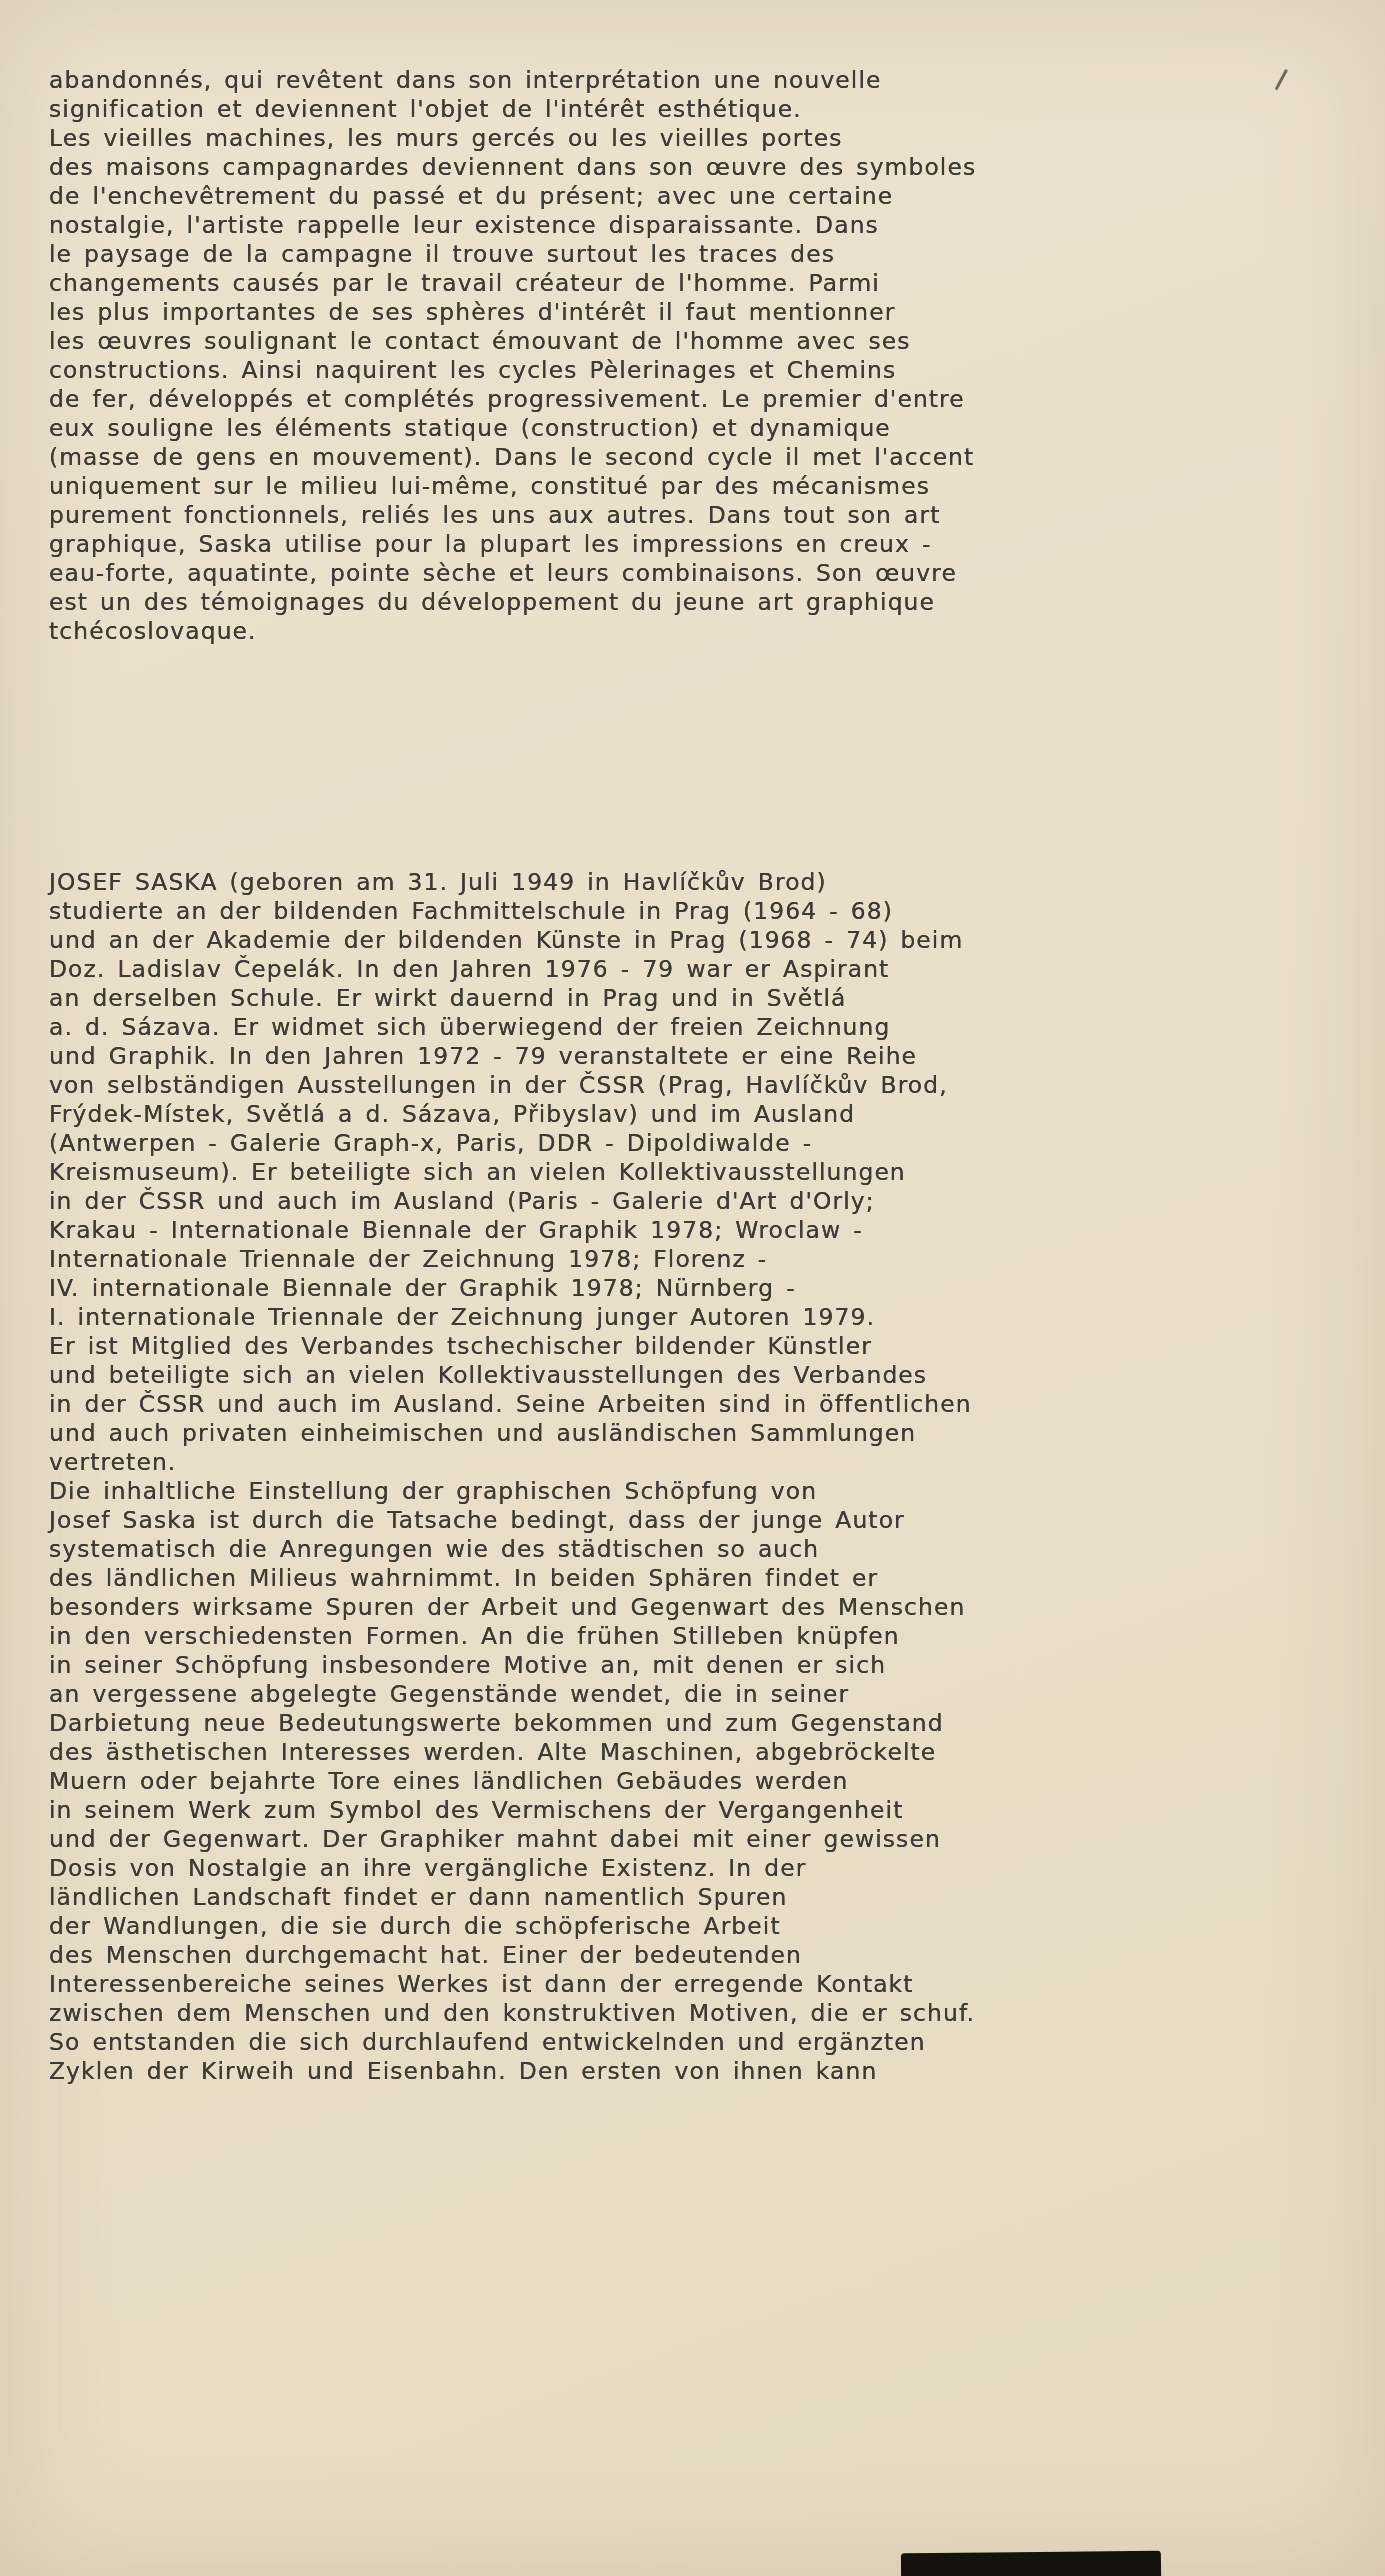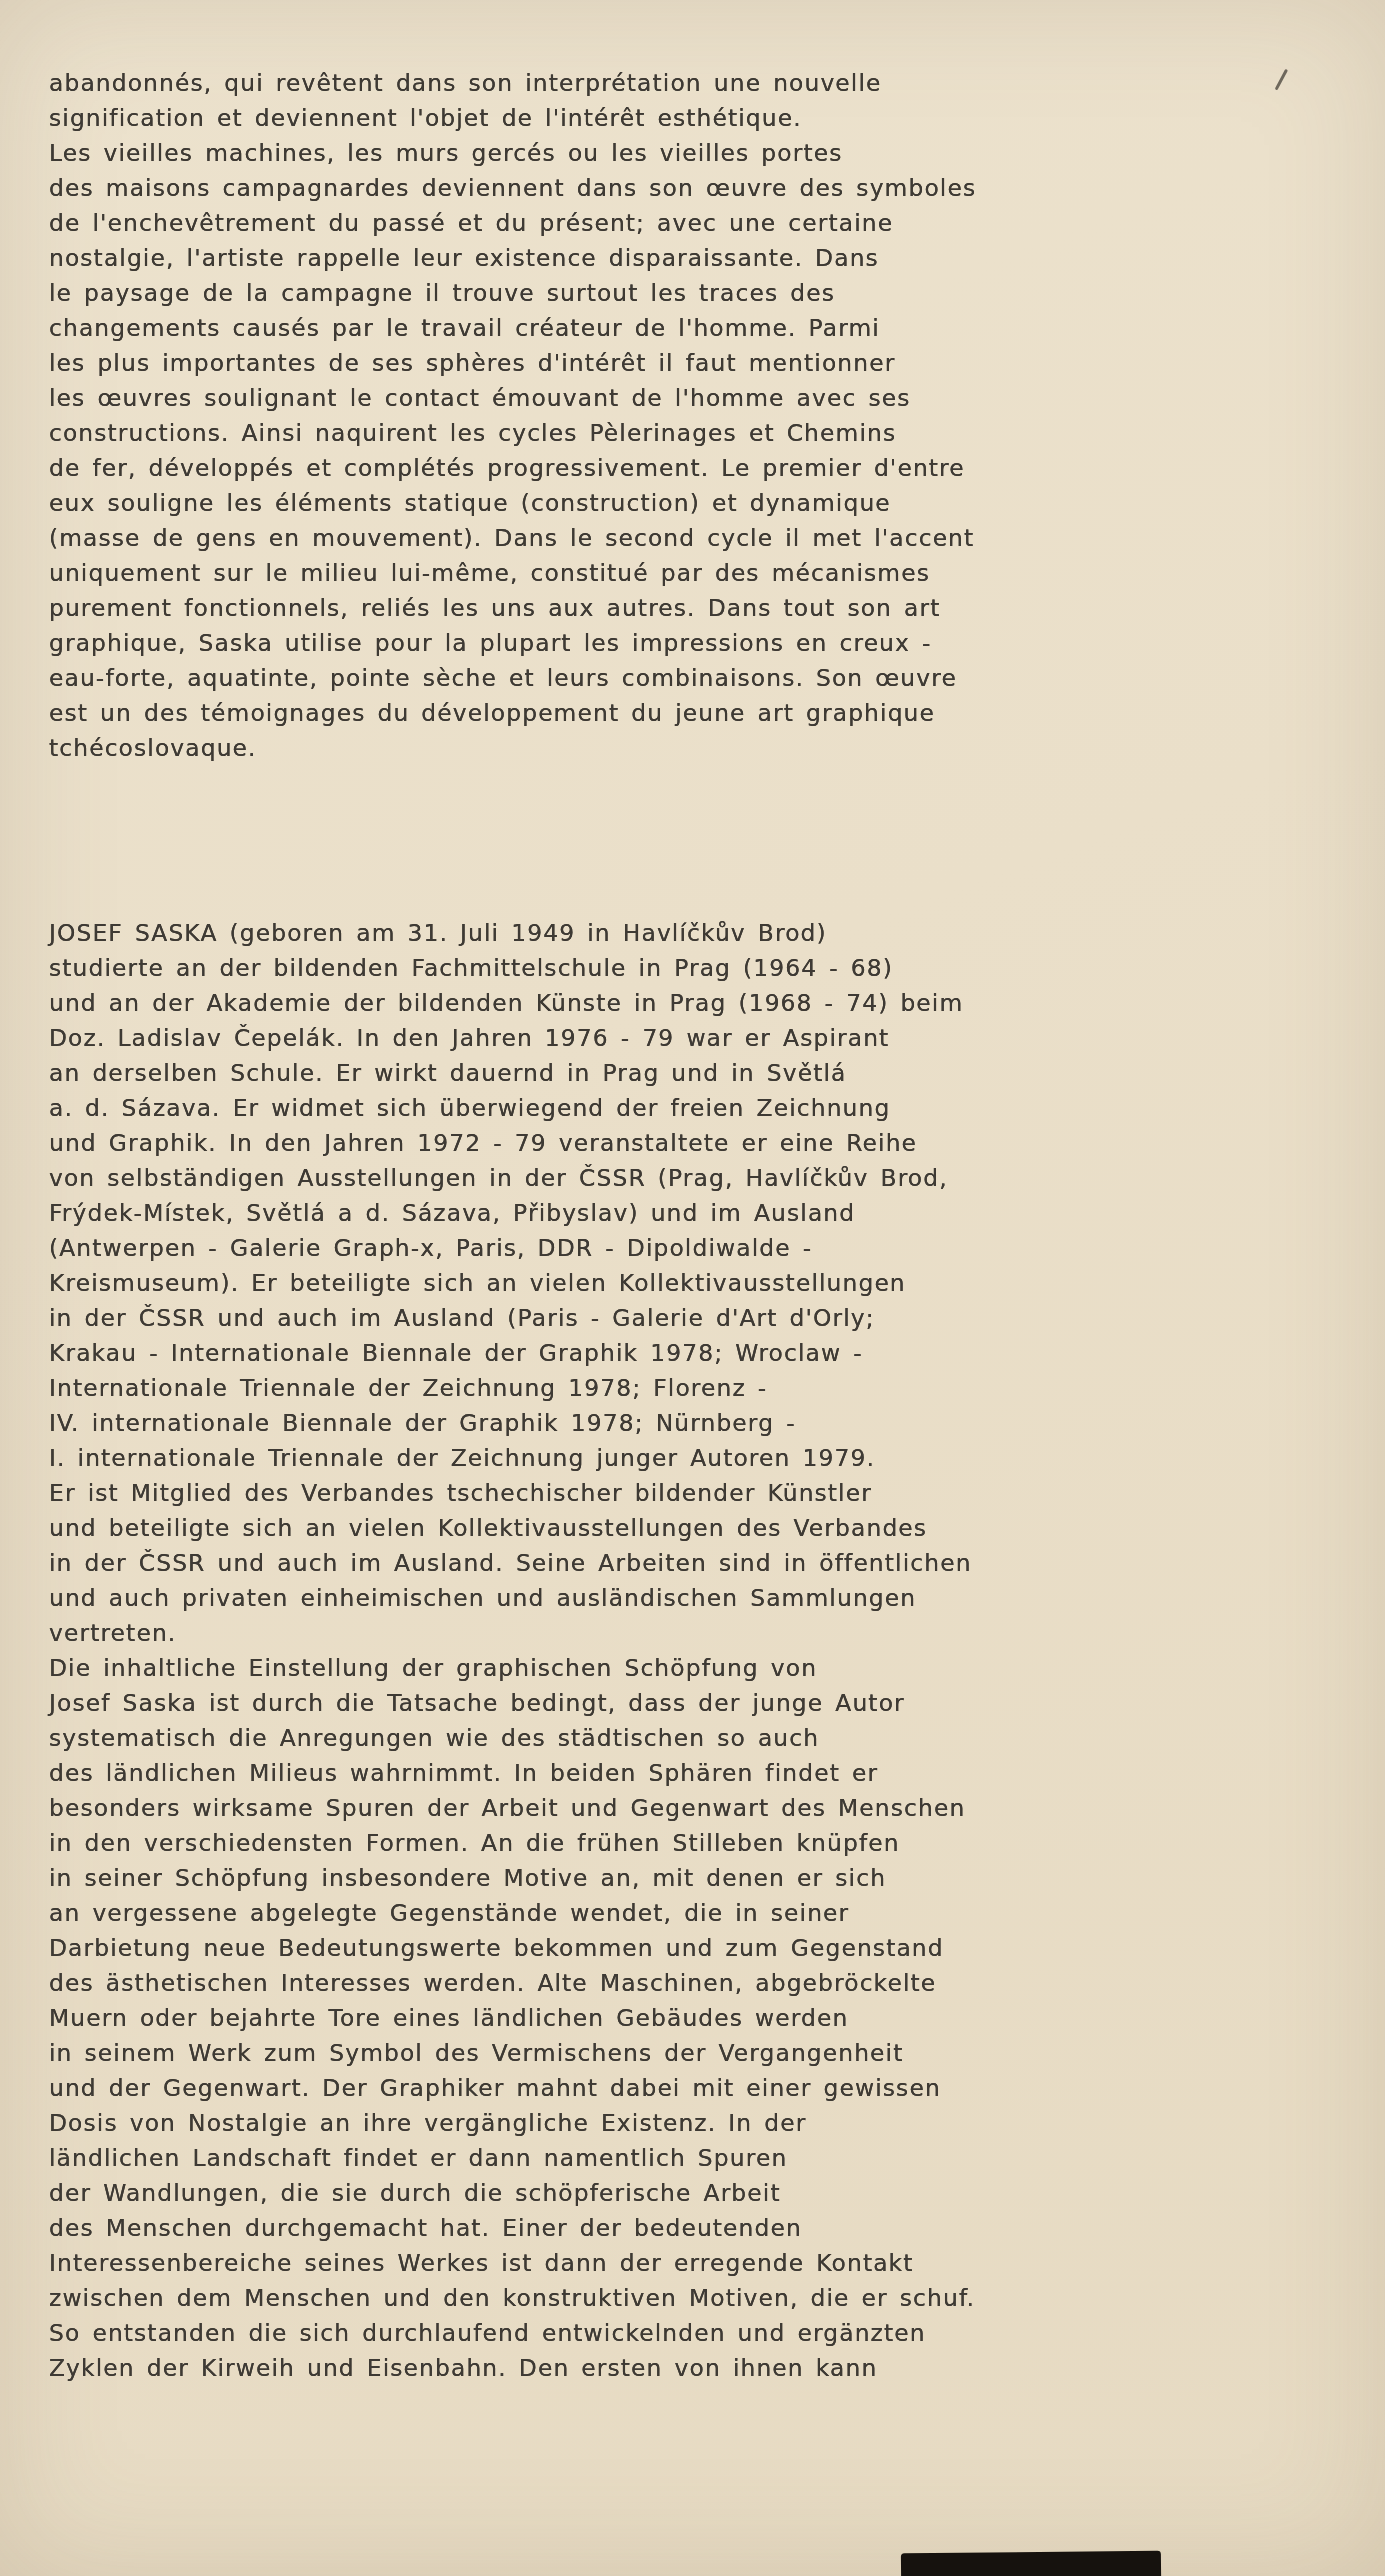--- a/index.html
+++ b/index.html
@@ -19,28 +19,28 @@
     width:1386px;height:2576px;
     background:linear-gradient(160deg,#ece2cd 0%, #eadfc9 40%, #e6dac2 100%);
     box-shadow:inset 0 0 121px rgba(120,100,70,0.18);
     overflow:hidden;
   }
   .text-block{
     position:absolute;
     white-space:pre-line;
     color:var(--ink);
     font-size:23.4px;
-    line-height:35px;
+    line-height:29px;
     letter-spacing:1.1px;
     word-spacing:3.5px;
     text-shadow:0 0 0.5px currentColor;
     width:1282px;
   }
   .french-block{ left:49px; top:66px; }
-  .german-block{ left:49px; top:868px;margin-top:48px; }
+  .german-block{ left:49px; top:868px; }
   .stray-mark{
     position:absolute;
     left:1280px; top:68px;
     width:2.6px; height:22.5px;
     background:rgba(70,64,56,0.75);
     transform:rotate(28deg);
     border-radius:1.7px;
   }
   .scan-bar{
     position:absolute;

